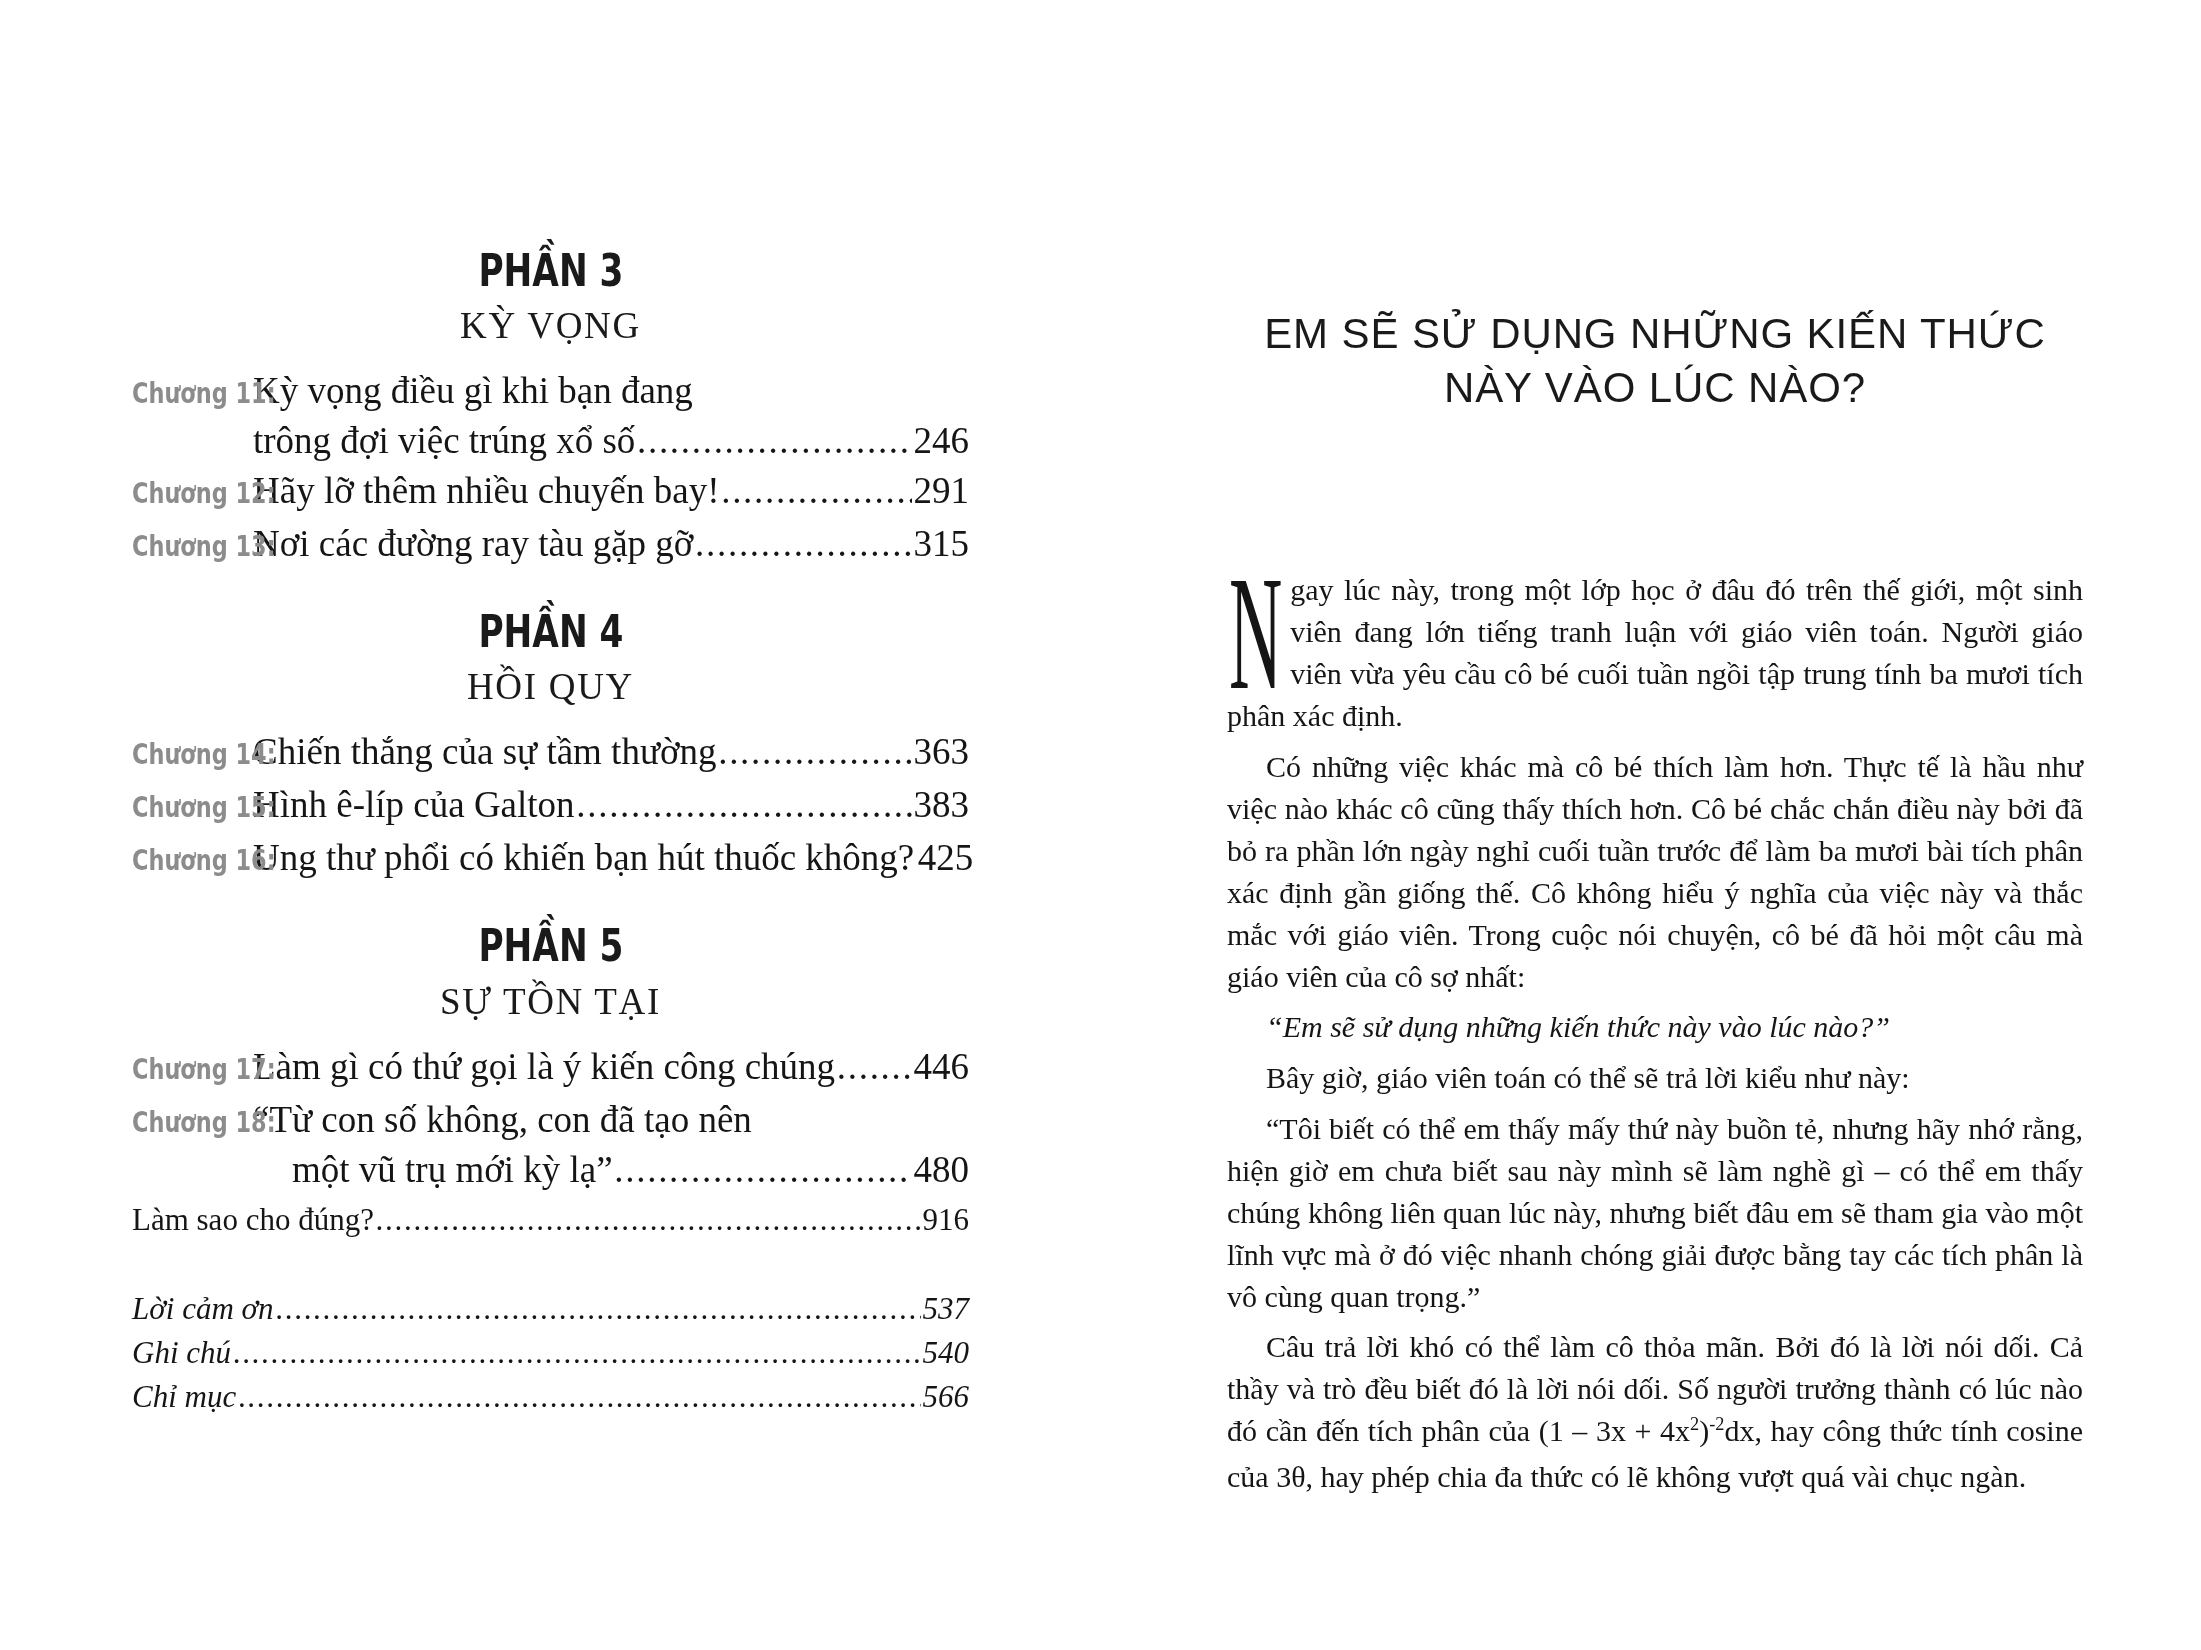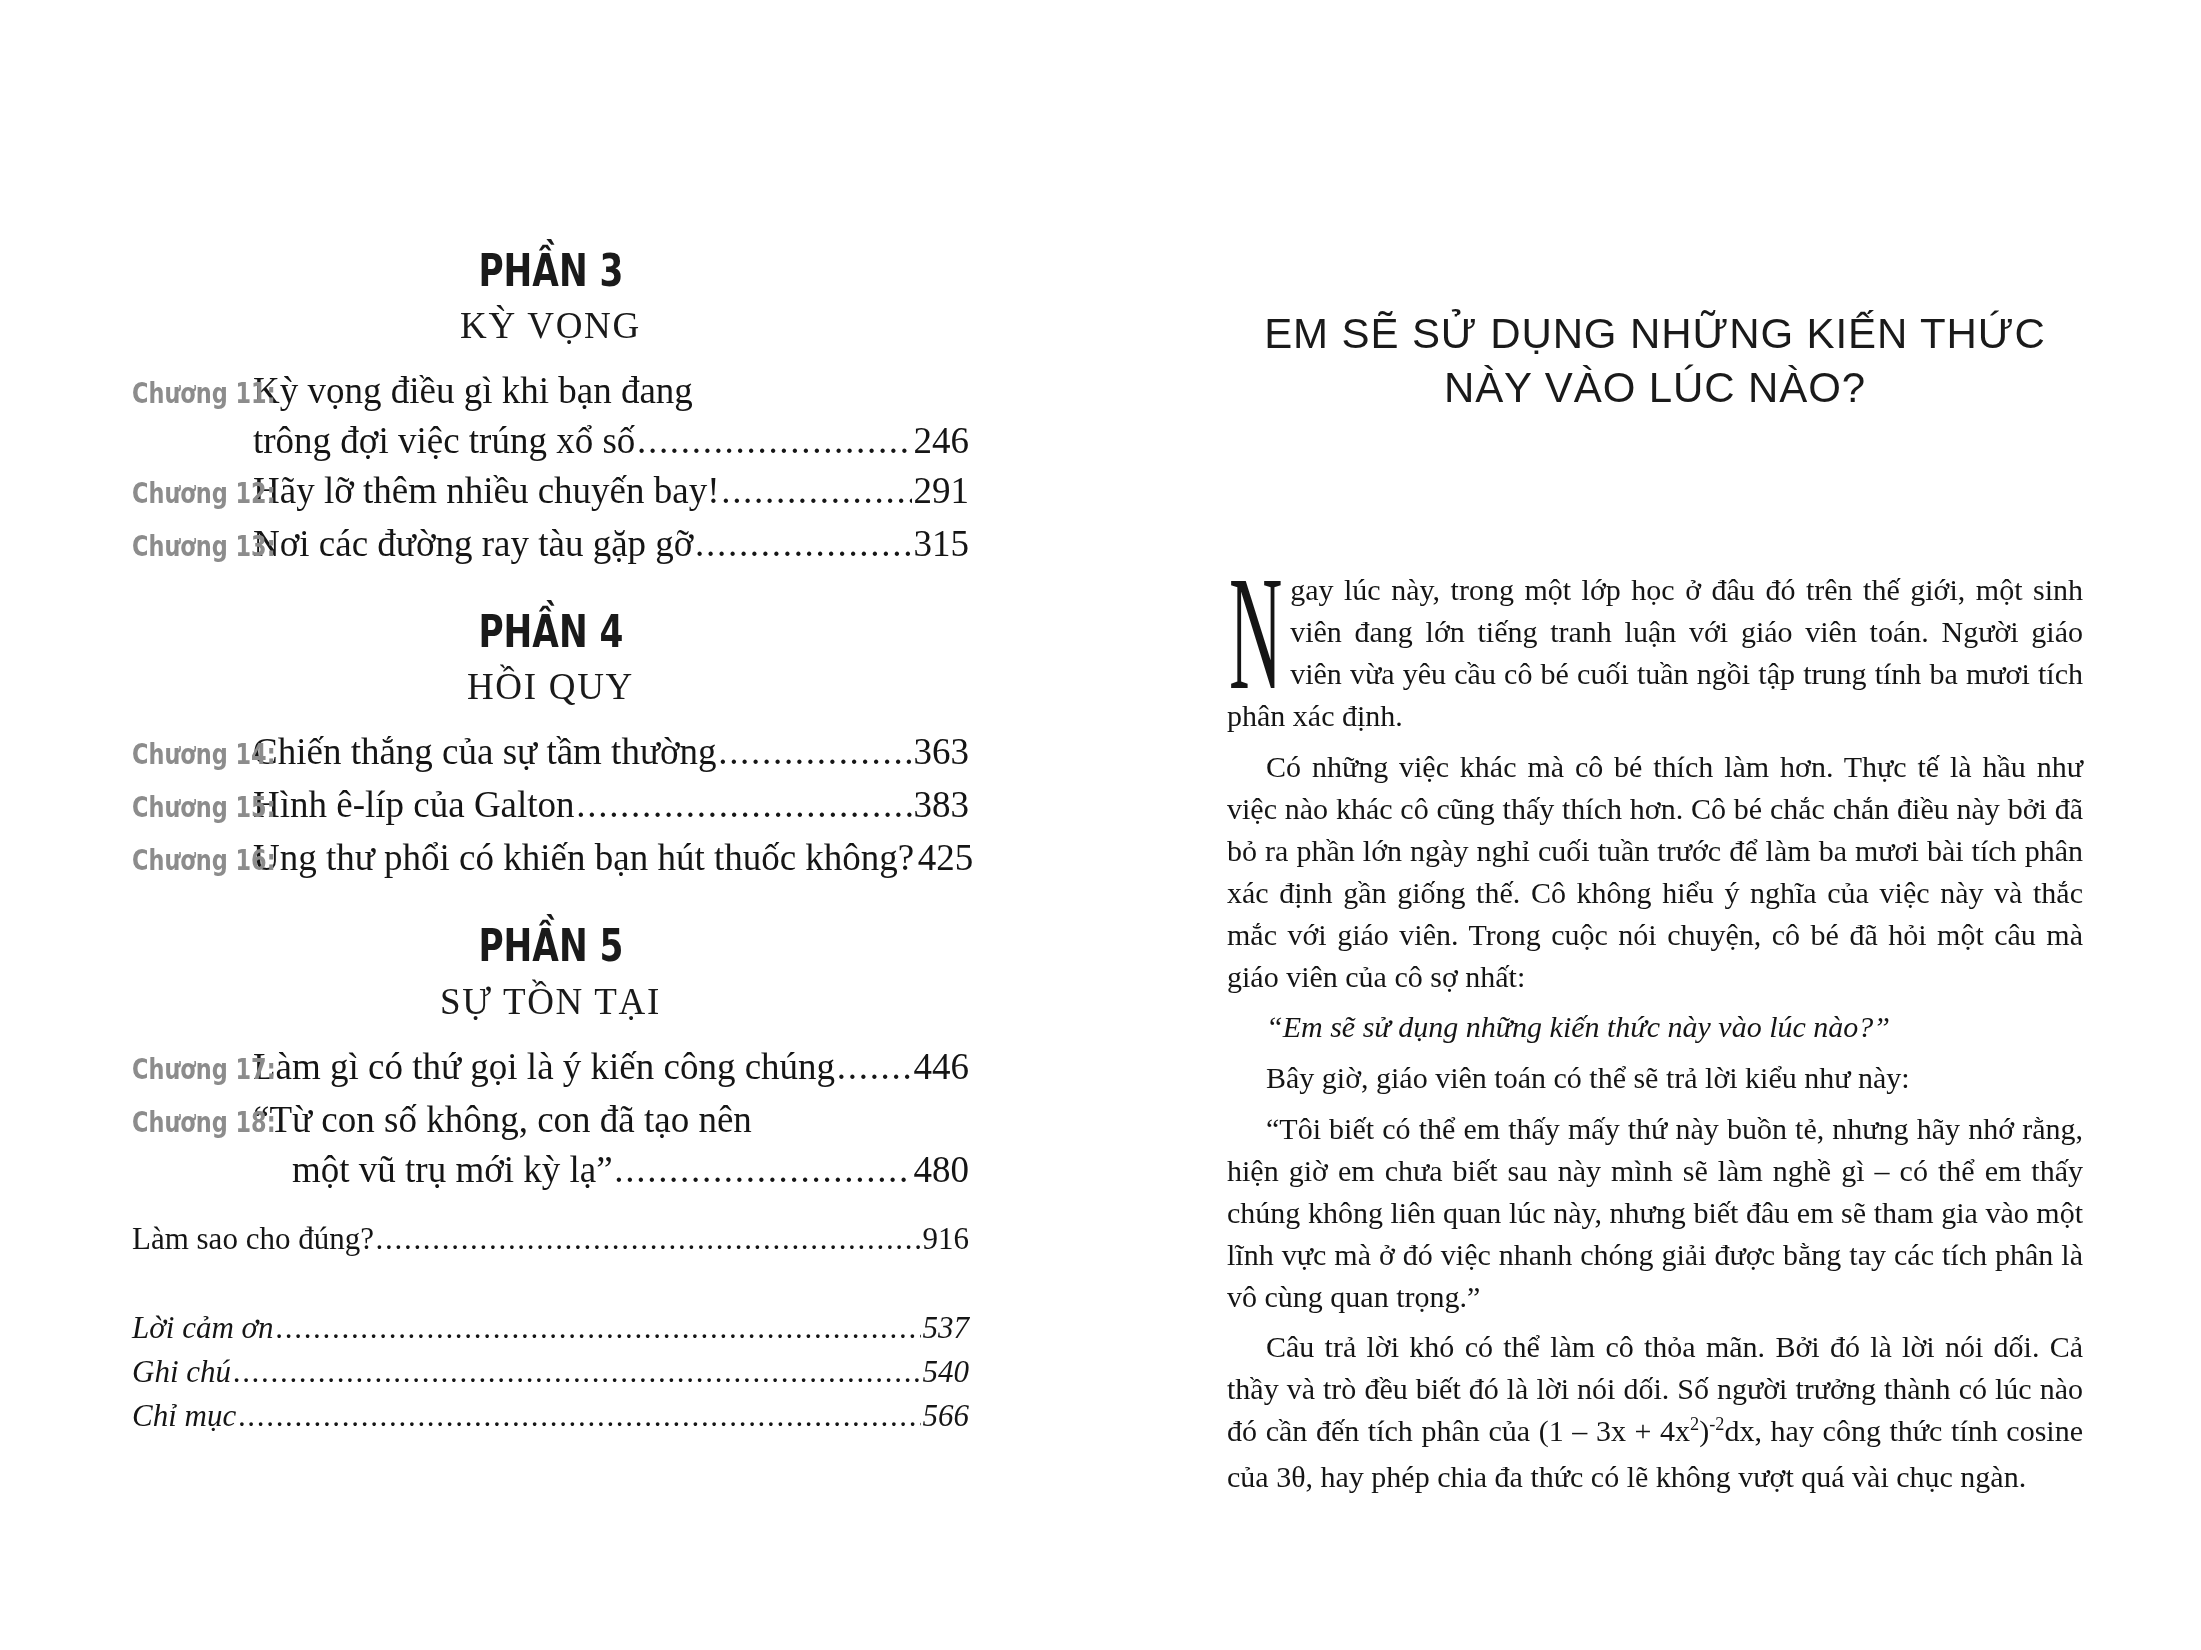--- a/index.html
+++ b/index.html
@@ -85,21 +85,20 @@
     letter-spacing: 1.7px;
     margin: 0 1.7px;
   }
   .dots::after {
     content: "..................................................................................................................................";
   }
   .pg { flex: none; }
   .toc-row-full {
     font-family: "Liberation Serif", "DejaVu Serif", serif;
     font-size: 31px;
-    margin-top: 19px;
   }
   .back-matter { margin-top: 42px; }
   .back-matter .toc-line { line-height: 44px; }
   .back-matter .t, .back-matter .pg { font-style: italic; }
 
   
   .page-right {
     position: absolute;
     left: 1227px; top: 307px;
     width: 856px;

